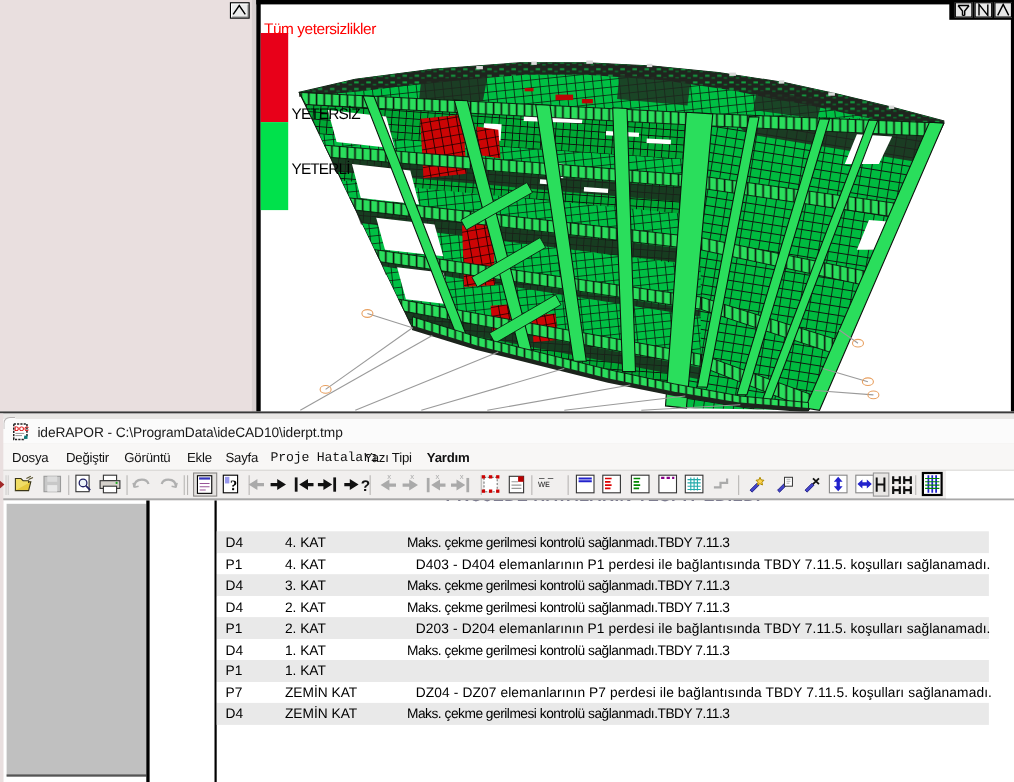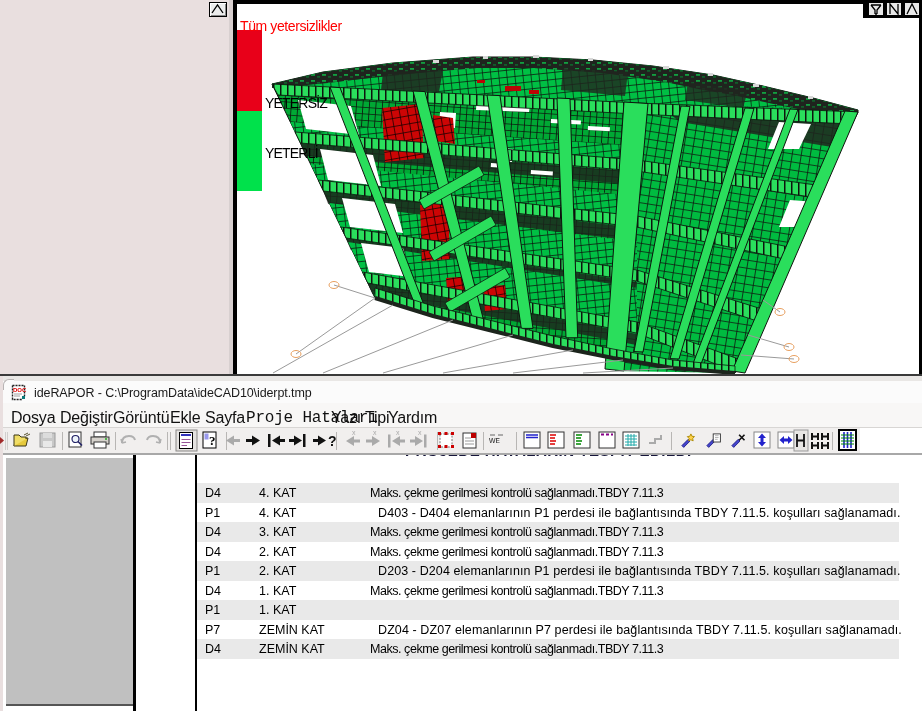--- a/index.html
+++ b/index.html
@@ -178,29 +178,29 @@
   <div class="abs" style="left:3px;top:379px;width:10px;height:10px;background:#fbfbfb;border-left:1px solid #b8b4b4;border-top:1px solid #b8b4b4;border-top-left-radius:6px;"></div>
   <svg class="abs" style="left:11px;top:384px;" width="17" height="17" viewBox="0 0 17 17">
     <path d="M1.5 1.5 H13.5 V12 L10.5 15.5 H1.5 Z" fill="#fff" stroke="#222" stroke-width="1.4" stroke-dasharray="2 1"></path>
     <text x="2" y="7.5" font-size="6" font-weight="bold" fill="#d00" font-family="Liberation Sans">DOC</text>
     <path d="M3 10 H11 M3 12 H9" stroke="#888" stroke-width="0.8"></path>
     <rect x="11" y="12" width="3" height="3" fill="#0a7a7a"></rect>
   </svg>
   <div class="abs" style="left:34px;top:386px;font-size:12.5px;letter-spacing:-0.1px;color:#1a1a1a;">ideRAPOR - C:\ProgramData\ideCAD10\iderpt.tmp</div>
 
   <div class="abs" style="left:0;top:403px;width:922px;height:24px;background:#f8f7f6;"></div>
-  <div class="abs" style="top:409px;left:0;width:922px;height:16px;font-size:16px;letter-spacing:-0.2px;color:#111;">
+  <div class="abs" style="top:409px;left:0;width:922px;height:16px;font-size:12px;letter-spacing:-0.2px;color:#111;">
     <span class="abs" style="left:11px;">Dosya</span>
     <span class="abs" style="left:60px;">Değiştir</span>
     <span class="abs" style="left:113px;">Görüntü</span>
     <span class="abs" style="left:170px;">Ekle</span>
     <span class="abs" style="left:205px;">Sayfa</span>
     <span class="abs" style="left:246px;font-family:Liberation Mono, monospace;">Proje Hataları</span>
     <span class="abs" style="left:331px;">Yazı Tipi</span>
-    <span class="abs" style="left:388px;">Yardım</span>
+    <span class="abs" style="left:388px;font-weight:bold;">Yardım</span>
   </div>
 
   <div class="abs" style="left:0;top:427px;width:922px;height:28px;background:#f1efee;border-top:1px solid #d8d6d4;"></div>
   <div class="abs" style="left:0;top:453px;width:922px;height:2px;background:#a8a8a8;"></div>
   <svg class="abs" style="left:0;top:428px;" width="922" height="26" viewBox="0 0 922 26" id="toolbar-icons">
 
     <g stroke="#b8b6b4" stroke-width="1">
       <line x1="62.5" y1="4" x2="62.5" y2="22"></line>
       <line x1="115.5" y1="4" x2="115.5" y2="22"></line>
       <line x1="167.5" y1="4" x2="167.5" y2="22"></line>

